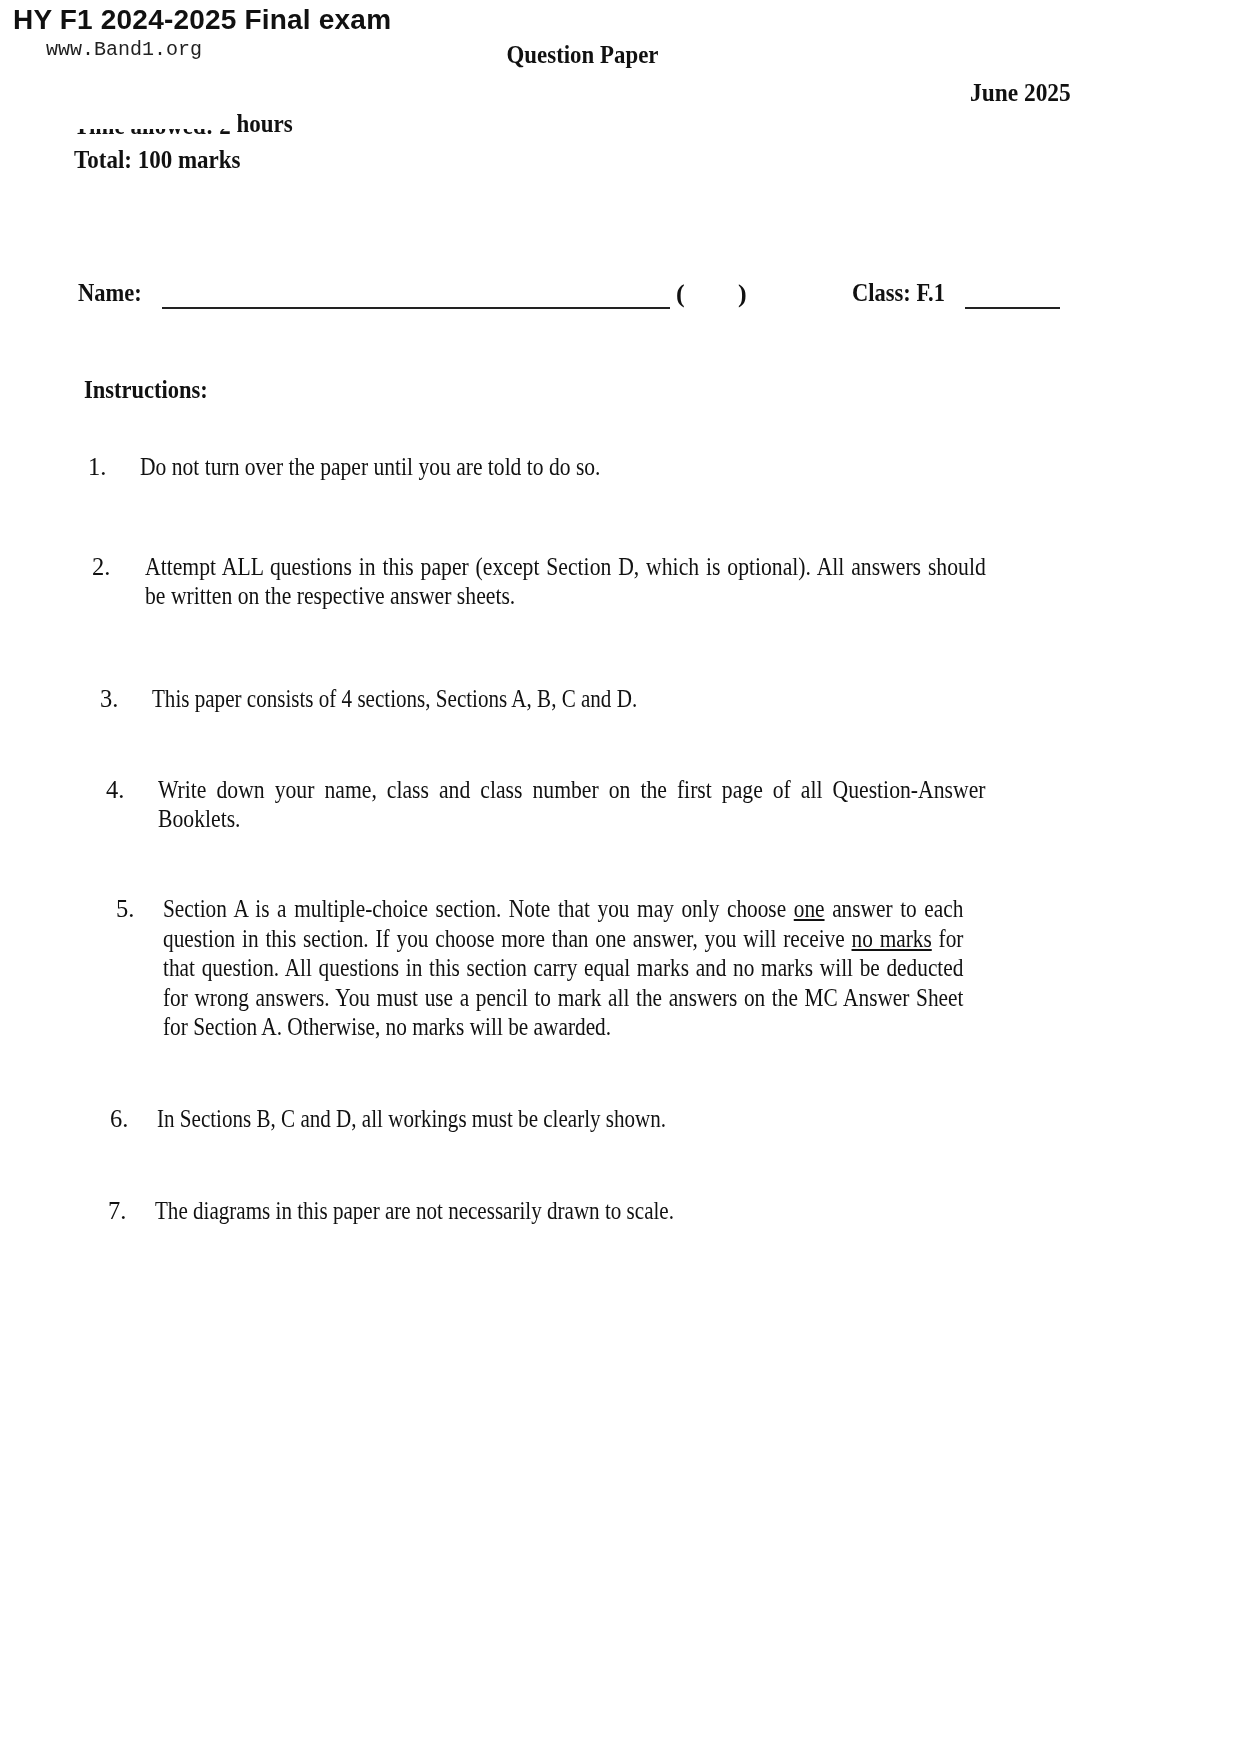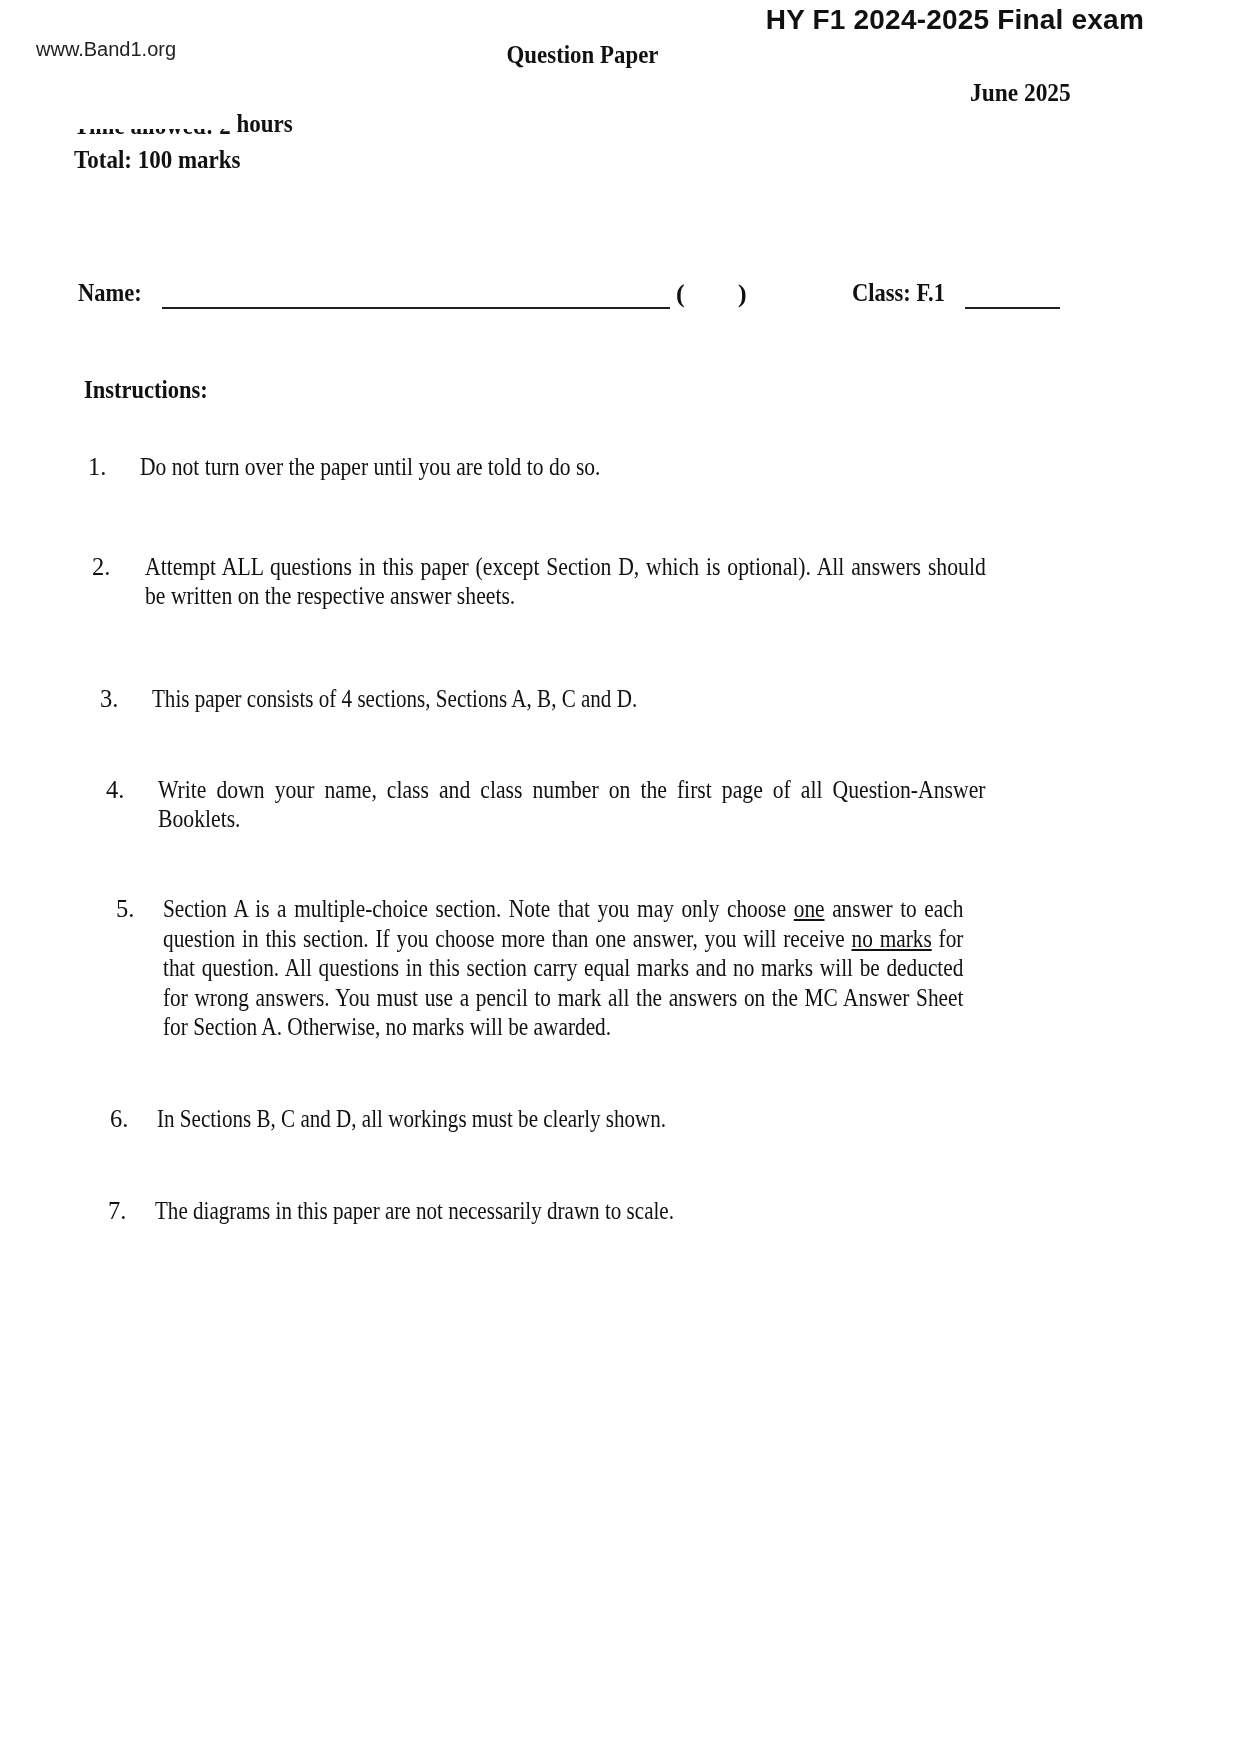--- a/index.html
+++ b/index.html
@@ -1,22 +1,22 @@
 <!DOCTYPE html>
 <html><head>
 <meta charset="utf-8">
 <style>
   html, body { margin: 0; padding: 0; background: #ffffff; }
   body { width: 1240px; height: 1754px; position: relative; overflow: hidden; color: #111; }
   .serif { font-family: "Liberation Serif", "DejaVu Serif", serif; }
-  .sans { font-family: Liberation Sans, sans-serif; }
+  .sans { font-family: Liberation Mono, monospace; margin-left: 10px; }
   .abs { position: absolute; white-space: nowrap; }
 
   .watermark { left: 36px; top: 38px; font-size: 20px; color: #222; }
-  .title { left: 4px; width: 1140px; text-align: right; top: 4px; font-size: 28px; font-weight: bold; font-family: "Liberation Sans", "DejaVu Sans", sans-serif; letter-spacing: 0.2px; }
+  .title { left: 13px; width: 1140px; text-align: left; top: 4px; font-size: 28px; font-weight: bold; font-family: "Liberation Sans", "DejaVu Sans", sans-serif; letter-spacing: 0.2px; }
   .subtitle { left: 0; width: 1165px; text-align: center; top: 40px; font-size: 26px; font-weight: bold; transform: scaleX(0.88); }
   .date { left: 970px; top: 78px; font-size: 26px; font-weight: bold; transform: scaleX(0.9); transform-origin: left; }
 
   .time-line { left: 74px; top: 110px; font-size: 25px; font-weight: bold; transform: scaleX(0.92); transform-origin: left; }
   .time-clipped { display: inline-block; position: relative; overflow: hidden; height: 26px; vertical-align: bottom; }
   .time-clipped span { display: inline-block; position: relative; top: 0px; }
   .time-clipped::before { content: ""; position: absolute; left: 0; right: 0; top: 0; height: 17px; background: #fff; z-index: 2; }
   .total { left: 74px; top: 146px; font-size: 25px; font-weight: bold; transform: scaleX(0.92); transform-origin: left; }
 
   .name-row { left: 78px; top: 279px; font-size: 25px; font-weight: bold; transform: scaleX(0.9); transform-origin: left; }

